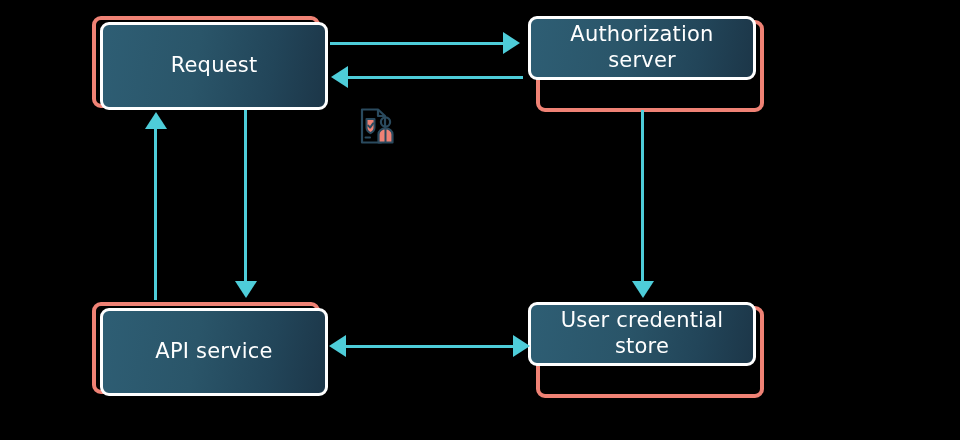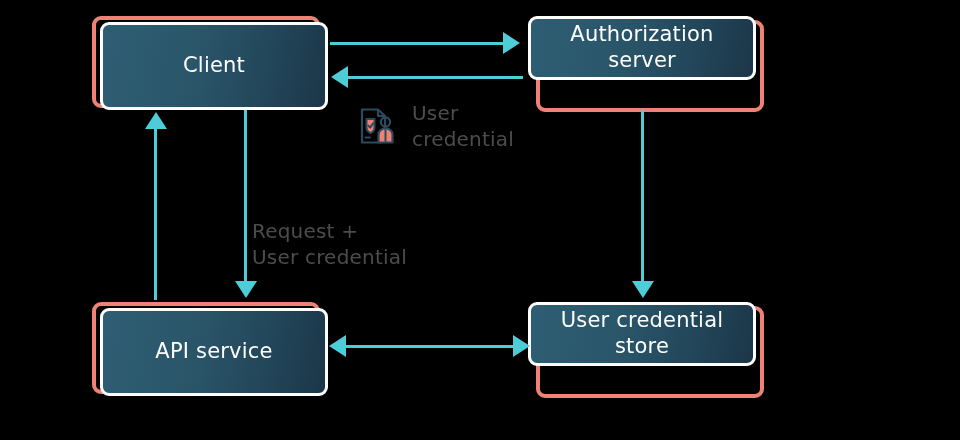--- a/index.html
+++ b/index.html
@@ -88,21 +88,21 @@
   }
 </style>
 </head>
 <body>
 
 <div id="stage">
 
   <div class="node left" style="left:92px; top:16px;">
     <div class="shadow-rect"></div>
     <div class="box">
-      <span class="box-label">Client</span>
+      <span class="box-label">Request</span>
     </div>
   </div>
 
   <div class="node right" style="left:528px; top:16px;">
     <div class="shadow-rect"></div>
     <div class="box">
       <span class="box-label">Authorization
 server</span>
     </div>
   </div>
@@ -154,19 +154,15 @@
 
       <circle cx="27.5" cy="17" r="4.6" fill="none" stroke="#2a4a5e" stroke-width="2.2"></circle>
 
       <path d="M20.5 37.5 L20.5 29.5 C20.5 25.8 23.7 23.4 27.5 23.4 C31.3 23.4 34.5 25.8 34.5 29.5 L34.5 37.5 Z" fill="#ef8275" stroke="#2a4a5e" stroke-width="2.2" stroke-linejoin="round"></path>
       <path d="M27.5 23.6 L27.5 37.5" fill="none" stroke="#2a4a5e" stroke-width="2"></path>
     </svg>
   </div>
 
 
 
-  <div class="annot" style="left:412px; top:100px;">User
-credential</div>
 
-  <div class="annot" style="left:252px; top:218px;">Request +
-User credential</div>
 
 </div>
 
 </body></html>

